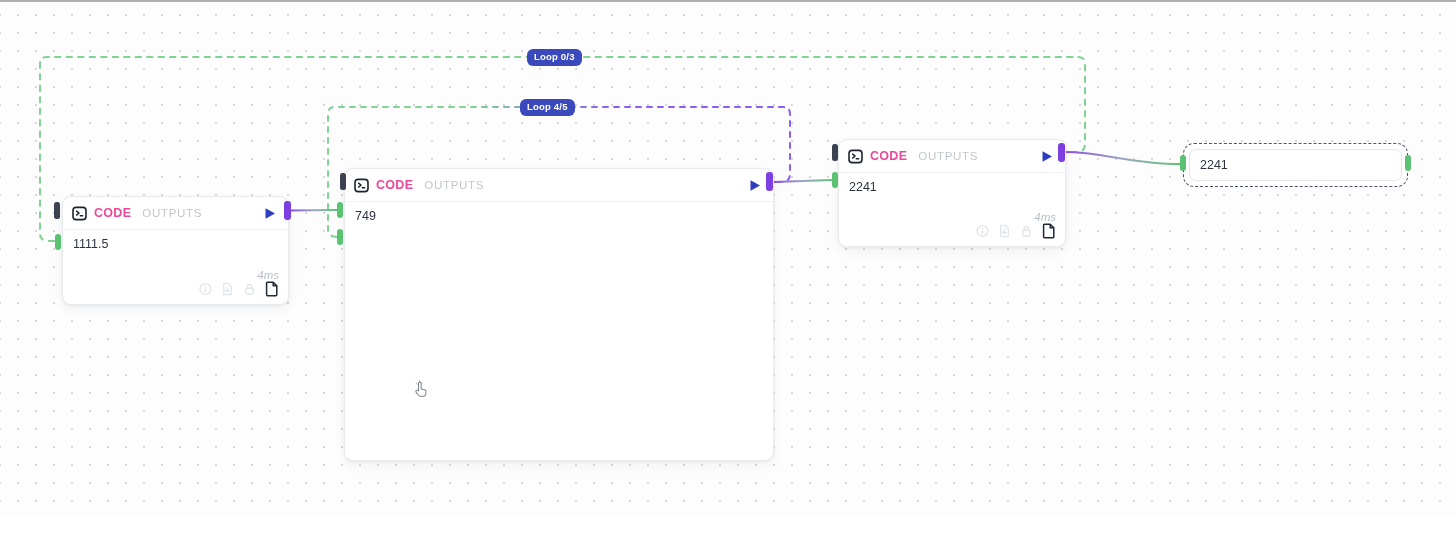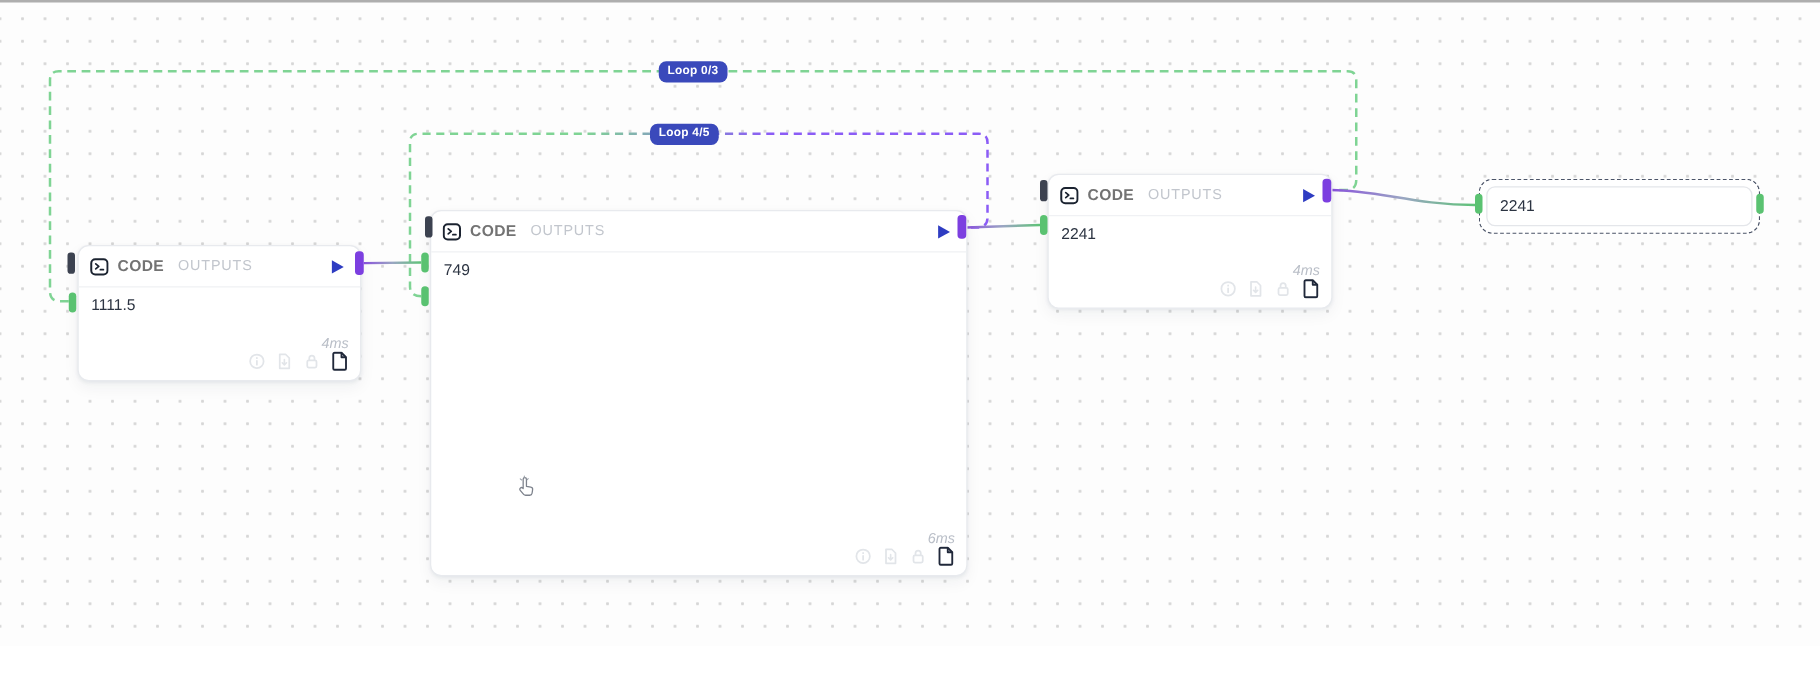--- a/index.html
+++ b/index.html
@@ -21,21 +21,21 @@
   .node{
     position:absolute;z-index:3;background:#ffffff;
     border:1px solid #e8eaee;border-radius:9px;
     box-shadow:0 1px 3px rgba(25,35,60,.06),0 5px 12px rgba(25,35,60,.05);
   }
   .node-header{
     height:32px;display:flex;align-items:center;
     padding:0 12px 0 9px;border-bottom:1px solid #f0f1f4;
   }
   .term-icon{display:flex;align-items:center;}
-  .node-title{font-size:12.5px;font-weight:700;color:#737373;letter-spacing:.3px;margin-left:7px;}
+  .node-title{font-size:12.5px;font-weight:700;color:#ec4899;letter-spacing:.3px;margin-left:7px;}
   .node-tab{font-size:11.5px;color:#c2c6cd;letter-spacing:.7px;margin-left:11px;}
   .play-btn{margin-left:auto;display:flex;align-items:center;cursor:pointer;}
   .node-value{margin:7px 10px 0 10px;font-size:12.5px;color:#2c3442;line-height:15px;}
   .node-footer{
     position:absolute;left:8px;right:9px;bottom:7px;
     display:flex;align-items:flex-end;flex-direction:column;
   }
   .duration{font-size:11.5px;font-style:italic;color:#b9bec7;}
   .footer-icons{margin-left:auto;display:flex;align-items:center;gap:9px;}
   .footer-icons svg{display:block;}
@@ -150,41 +150,20 @@
       </span>
       <span class="node-title">CODE</span>
       <span class="node-tab">OUTPUTS</span>
       <span class="play-btn">
         <svg width="12" height="13" viewBox="0 0 12 13">
             <path d="M1.5 1.2 L11 6.5 L1.5 11.8 Z" fill="#2e3cc2"></path>
           </svg>
       </span>
     </div>
     <div class="node-value">749</div>
-    <div class="node-footer">
-      <span class="duration">6ms</span>
-      <span class="footer-icons">
-        <svg width="13" height="14" viewBox="0 0 13 14">
-            <circle cx="6.5" cy="7" r="5.4" fill="none" stroke="#e2e5e9" stroke-width="1.4"></circle>
-            <path d="M6.5 6.6 v3.1 M6.5 4.3 v.2" stroke="#e2e5e9" stroke-width="1.4" stroke-linecap="round"></path>
-          </svg>
-        <svg width="13" height="14" viewBox="0 0 13 14">
-            <path d="M2.8 1.4 h4.6 l3 3 v8.2 h-7.6 z" fill="none" stroke="#e2e5e9" stroke-width="1.4" stroke-linejoin="round"></path>
-            <path d="M6.5 5.6 v4 M4.8 8.2 l1.7 1.7 1.7 -1.7" fill="none" stroke="#e2e5e9" stroke-width="1.3" stroke-linecap="round" stroke-linejoin="round"></path>
-          </svg>
-        <svg width="13" height="14" viewBox="0 0 13 14">
-            <rect x="2.8" y="6.2" width="7.4" height="5.8" rx="1.2" fill="none" stroke="#e2e5e9" stroke-width="1.4"></rect>
-            <path d="M4.4 6.2 V4.6 a2.1 2.1 0 0 1 4.2 0 V6.2" fill="none" stroke="#e2e5e9" stroke-width="1.4"></path>
-          </svg>
-        <svg width="14" height="16" viewBox="0 0 14 16">
-            <path d="M2.6 1.2 h5.6 l3.6 3.6 v9 a1 1 0 0 1 -1 1 H2.6 a1 1 0 0 1 -1 -1 V2.2 a1 1 0 0 1 1 -1 z" fill="#ffffff" stroke="#20283a" stroke-width="1.5" stroke-linejoin="round"></path>
-            <path d="M8.2 1.2 v3.6 h3.6" fill="none" stroke="#20283a" stroke-width="1.5" stroke-linejoin="round"></path>
-          </svg>
-      </span>
-    </div>
   </div>
 
   <div class="node" style="left:838px;top:139px;width:226px;height:106px">
     <div class="node-header">
       <span class="term-icon">
         <svg width="15" height="15" viewBox="0 0 15 15">
             <rect x="1" y="1.4" width="13" height="12.2" rx="3.2" fill="none" stroke="#1b2330" stroke-width="1.6"></rect>
             <path d="M4.6 5.1 L7 7.1 L4.6 9.1" fill="none" stroke="#1b2330" stroke-width="1.4" stroke-linecap="round" stroke-linejoin="round"></path>
             <path d="M8.3 9.7 h2.4" stroke="#1b2330" stroke-width="1.4" stroke-linecap="round"></path>
           </svg>

